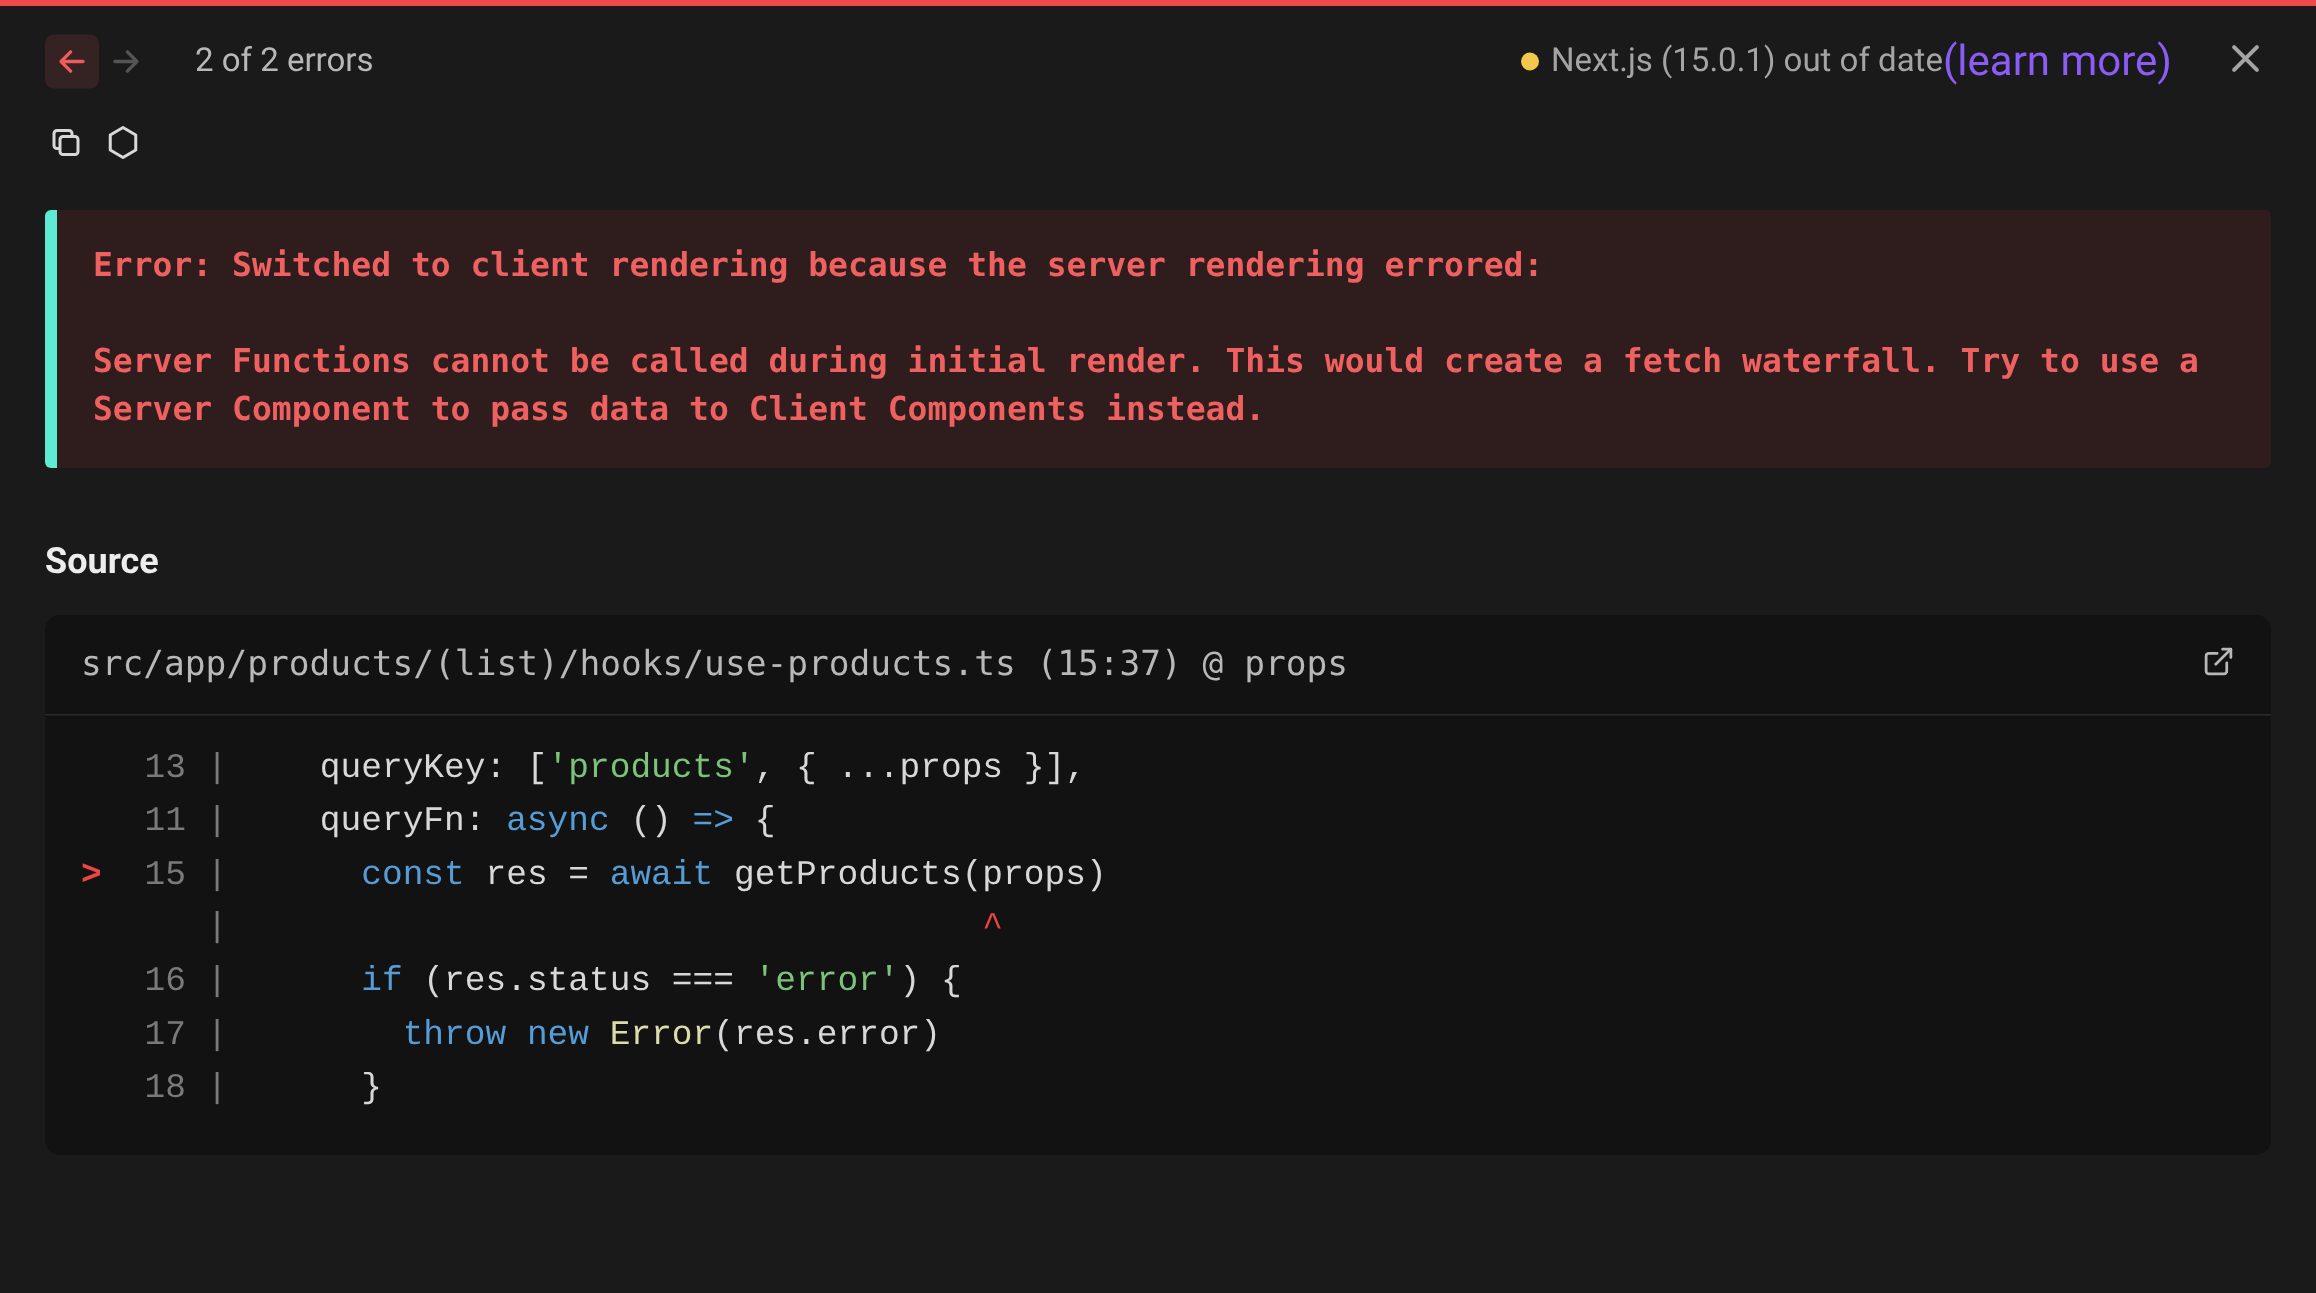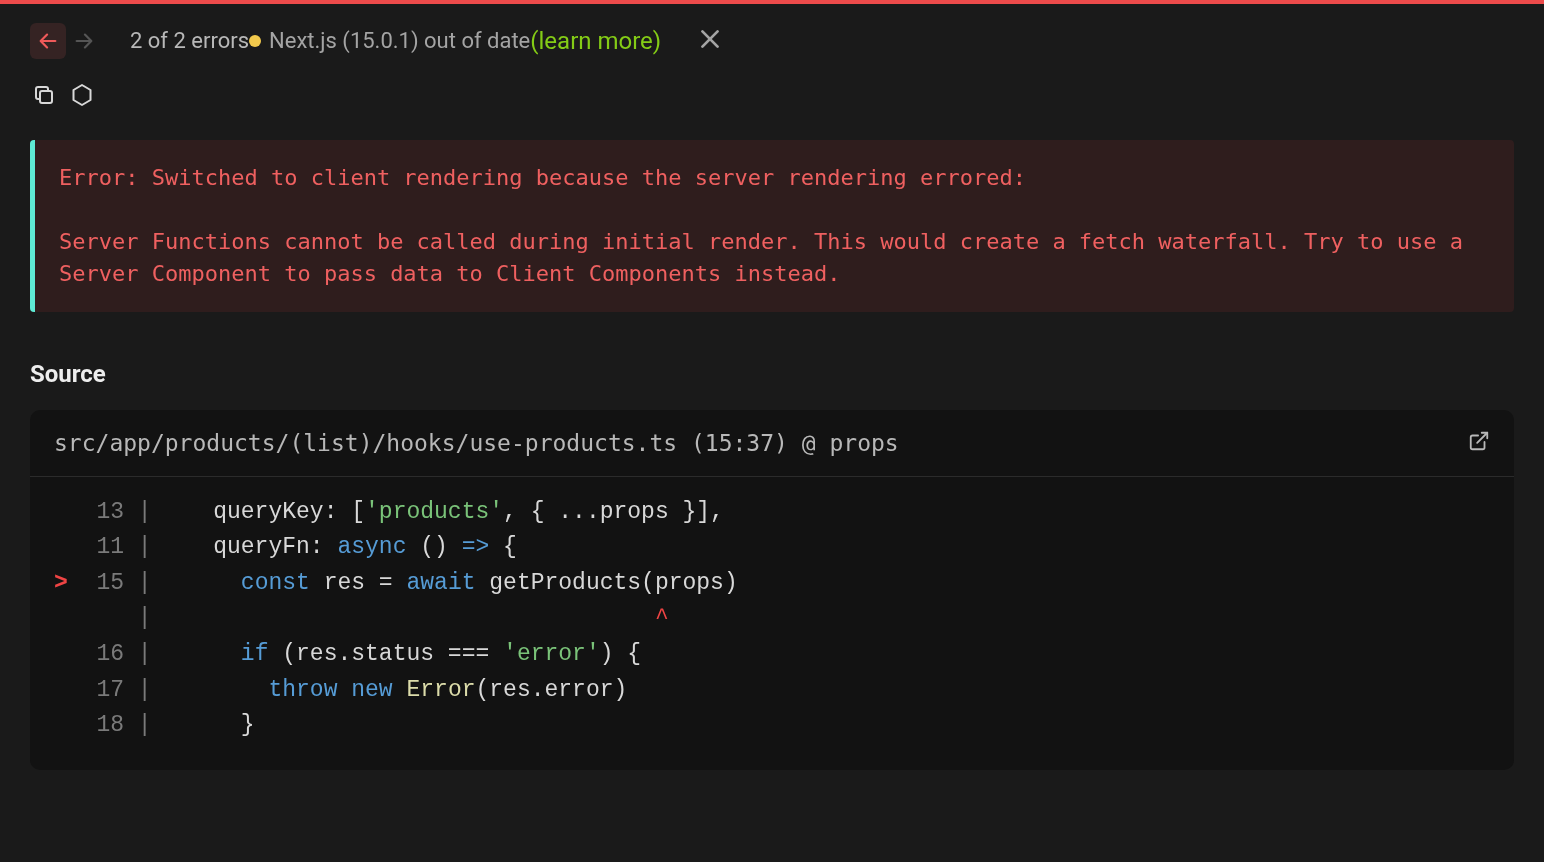--- a/index.html
+++ b/index.html
@@ -7,49 +7,49 @@
     background:#1a1a1a;
     font-family:-apple-system,BlinkMacSystemFont,"Segoe UI",Roboto,sans-serif;
     color:#fff;
     width:1544px;
     height:862px;
     overflow:hidden;
   }
   .top-border{height:4px;background:#ed4b4b;}
   .wrap{padding:0 30px;}
   .header{
-    display:flex;align-items:center;
+    display:flex;align-items:center;justify-content:space-between;
     padding:18px 0 22px 0;
   }
   .header-left{display:flex;align-items:center;gap:28px;}
   .nav-arrows{display:flex;gap:0;}
   .nav-btn{
     width:36px;height:36px;display:flex;align-items:center;justify-content:center;
     background:transparent;border:none;cursor:pointer;border-radius:6px;
   }
   .nav-btn.active{background:#352323;}
   .nav-btn svg{stroke:#ef5a5a;}
   .nav-btn.disabled svg{stroke:#555;}
   .error-count{color:#b8b8b8;font-size:22px;font-weight:400;}
   .header-right{display:flex;align-items:center;gap:20px;}
   .status-dot{width:12px;height:12px;border-radius:50%;background:#f2c94c;margin-right:8px;}
   .version-text{color:#a4a4a4;font-size:22px;}
-  .learn-more{color:#84cc16;font-size:24px;text-decoration:none;}
+  .learn-more{color:#8b5cf6;font-size:28px;text-decoration:none;}
   .close-btn{background:none;border:none;cursor:pointer;margin-left:12px;padding:4px;}
   .close-btn svg{stroke:#a4a4a4;}
   .title-row{display:flex;align-items:center;justify-content:space-between;margin-bottom:28px;}
   .title{font-size:32px;font-weight:700;color:#ededed;}
   .title-icons{display:flex;gap:10px;}
   .icon-btn{background:none;border:none;cursor:pointer;padding:2px;}
   .icon-btn svg{stroke:#d8d8d8;fill:none;}
   .error-box{
-    background:#2f1d1d;border-left:5px solid #5eead4;
+    background:#2f1d1d;border-left:8px solid #5eead4;
     padding:22px 24px;border-radius:4px;margin-bottom:48px;
     font-family:ui-monospace,SFMono-Regular,Menlo,Consolas,monospace;
-    font-size:22px;font-weight:400;color:#ef6060;line-height:1.45;
+    font-size:22px;font-weight:700;color:#ef6060;line-height:1.45;
     white-space:pre-wrap;
   }
   .source-heading{font-size:24px;font-weight:700;color:#ededed;margin-bottom:22px;}
   .source-box{background:#121212;border-radius:10px;overflow:hidden;}
   .source-header{
     display:flex;align-items:center;justify-content:space-between;
     padding:20px 24px;border-bottom:1px solid #2b2b2b;
   }
   .source-path{
     font-family:ui-monospace,SFMono-Regular,Menlo,Consolas,monospace;

